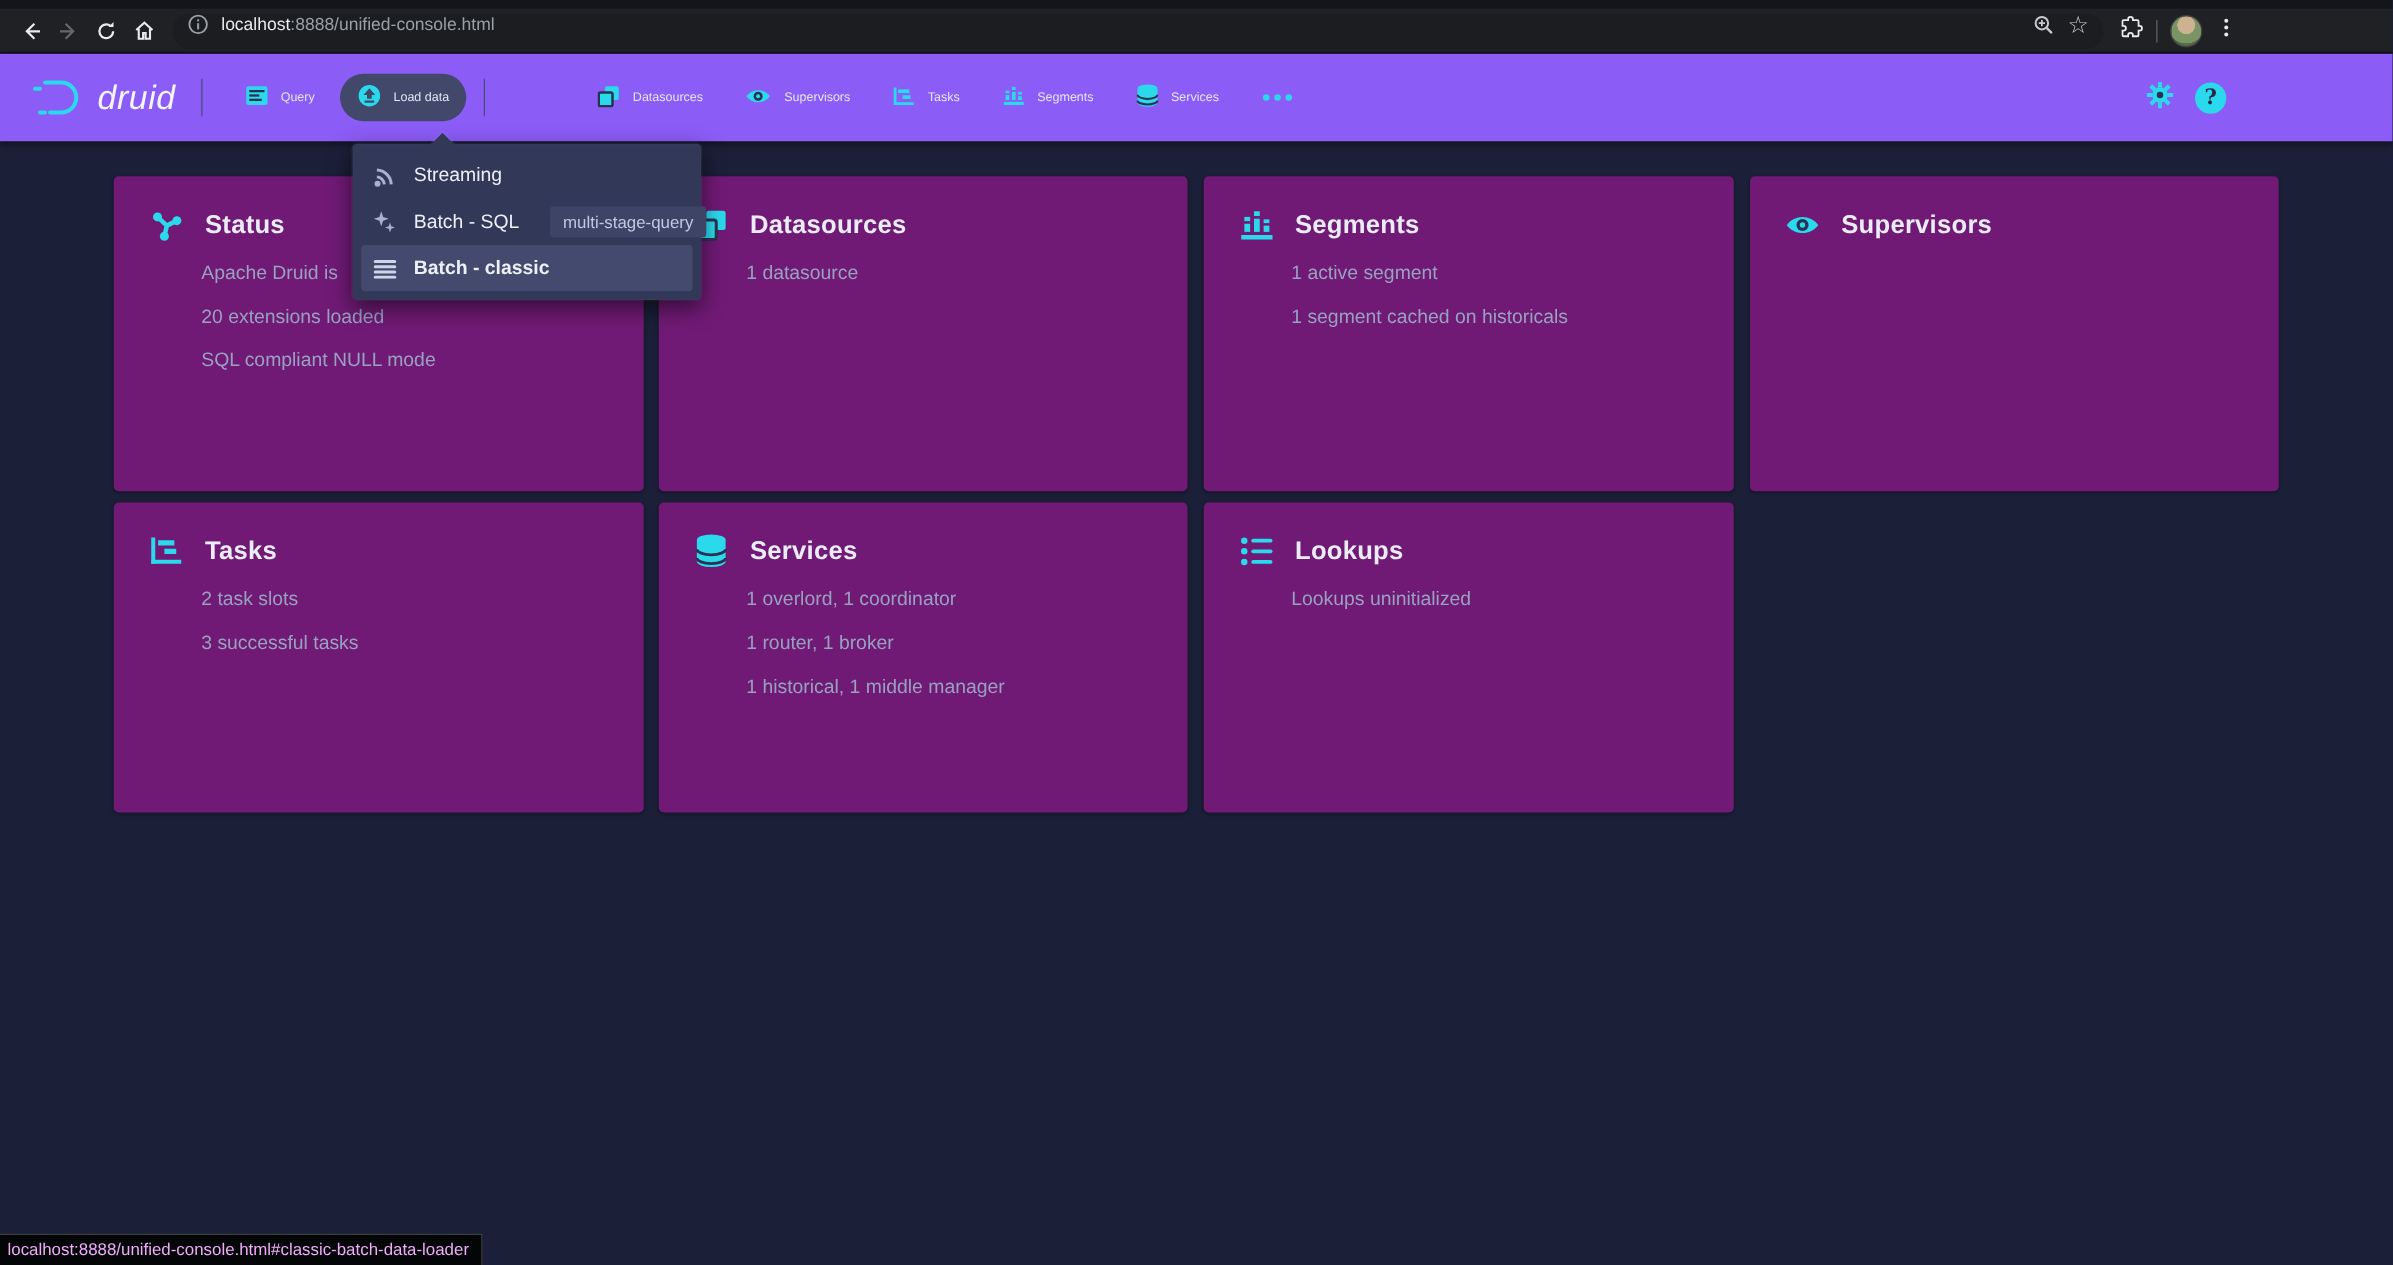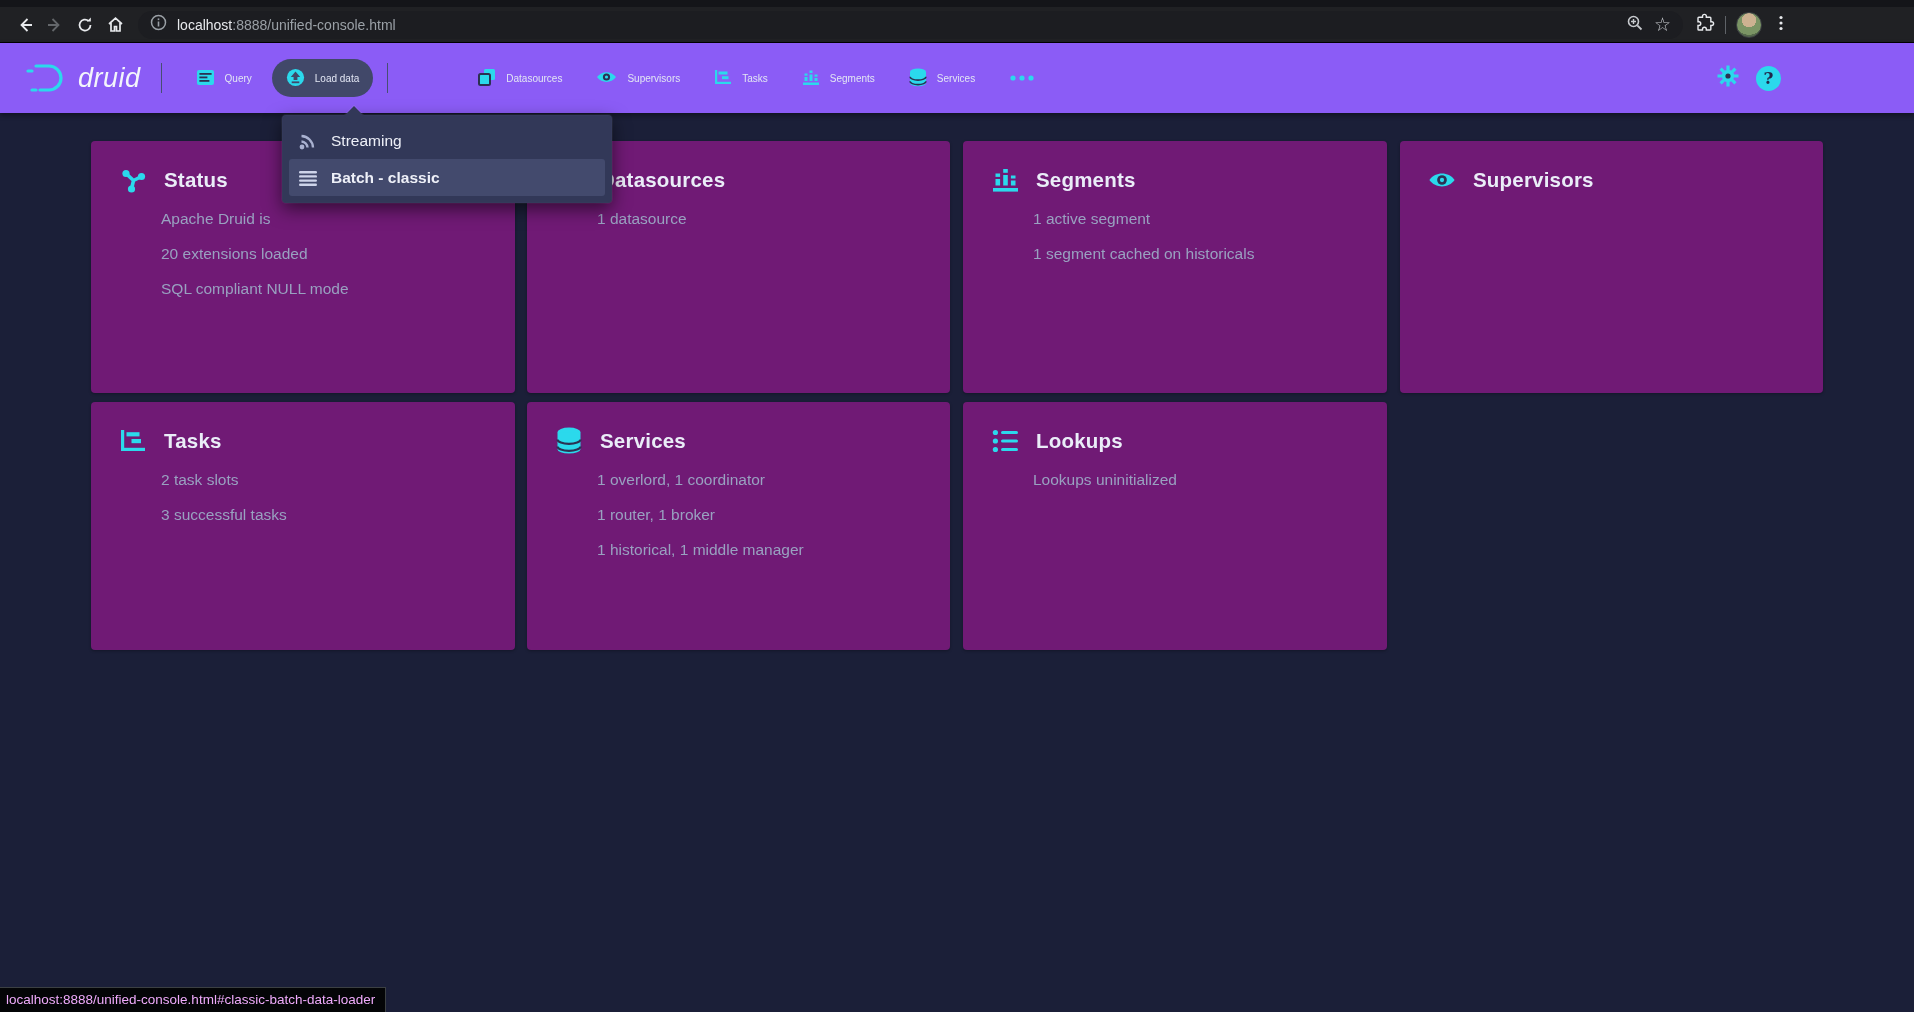--- a/index.html
+++ b/index.html
@@ -18,21 +18,21 @@
     background:#202124; display:flex; align-items:center;
     padding:0 10px; border-bottom:1px solid #000;
   }
   .chrome-btn {
     width:30px; height:30px; display:flex; align-items:center; justify-content:center;
     border-radius:50%; flex:0 0 auto; color:#dfe1e5;
   }
   .chrome-btn svg { display:block; }
   .url-pill {
     height:28px; border-radius:14px; background:#1c1d21;
-    display:flex; align-items:center; margin-left:8px;
+    display:flex; align-items:flex-start; margin-left:8px;
     flex:0 0 auto; width:1545px; padding:0 12px; gap:10px;
   }
   .url-text { font-size:14px; color:#e8eaed; white-space:nowrap; }
   .url-rest { color:#9aa0a6; }
   .pill-spacer { flex:1; }
   .chrome-right { display:flex; align-items:center; gap:10px; margin-left:12px; margin-right:112px; }
   .chrome-sep { width:1px; height:18px; background:#5f6368; }
   .avatar {
     width:26px; height:26px; border-radius:50%;
     background: radial-gradient(circle at 50% 30%, #cdb291 0 34%, #7a9464 35% 70%, #55694b 71% 100%);
@@ -62,21 +62,21 @@
   .nav-right { position:absolute; right:133px; top:0; height:70px; display:flex; align-items:center; gap:16px; }
   .help-circle {
     width:25px; height:25px; border-radius:50%; background:#2bd9ec;
     color:#22284a; font-weight:bold; font-size:17px;
     display:flex; align-items:center; justify-content:center;
     font-family:"DejaVu Serif", serif;
   }
 
   
   .menu {
-    position:absolute; left:282px; top:115px; width:330px;
+    position:absolute; left:282px; top:115px; width:279px;
     background:#323858; border:1px solid #42497022; border-radius:4px;
     box-shadow:0 6px 18px rgba(0,0,0,.55), 0 0 0 1px rgba(255,255,255,.06);
     padding:6px; z-index:50;
   }
   .menu::before {
     content:""; position:absolute; top:-7px; left:64px;
     width:14px; height:14px; background:#323858; transform:rotate(45deg);
     box-shadow:-1px -1px 0 rgba(255,255,255,.07);
   }
   .menu-item {
@@ -428,20 +428,30 @@
   <div class="menu-item">
     <span class="micon">
       <svg width="20" height="20" viewBox="0 0 20 20">
           <circle cx="4" cy="16" r="2.4" fill="#a9b1d0"></circle>
           <path d="M3.5 10.5 a6.5 6.5 0 0 1 6 6" fill="none" stroke="#a9b1d0" stroke-width="2.4"></path>
           <path d="M3.5 5 a12 12 0 0 1 11.5 11.5" fill="none" stroke="#a9b1d0" stroke-width="2.4"></path>
         </svg>
     </span>
     <span>Streaming</span>
   </div>
+  <div class="menu-item">
+    <span class="micon">
+      <svg width="20" height="20" viewBox="0 0 20 20">
+          <path d="M7 1 L8.5 5.5 L13 7 L8.5 8.5 L7 13 L5.5 8.5 L1 7 L5.5 5.5 Z" fill="#a9b1d0"></path>
+          <path d="M14 10 L15 13 L18 14 L15 15 L14 18 L13 15 L10 14 L13 13 Z" fill="#a9b1d0"></path>
+        </svg>
+    </span>
+    <span>Batch - SQL</span>
+    <span class="badge">multi-stage-query</span>
+  </div>
   <div class="menu-item highlighted">
     <span class="micon">
       <svg width="20" height="16" viewBox="0 0 20 16">
           <rect x="1" y="1" width="18" height="2.4" rx="1.2" fill="#ced4ea"></rect>
           <rect x="1" y="5.2" width="18" height="2.4" rx="1.2" fill="#ced4ea"></rect>
           <rect x="1" y="9.4" width="18" height="2.4" rx="1.2" fill="#ced4ea"></rect>
           <rect x="1" y="13.6" width="18" height="2.4" rx="1.2" fill="#ced4ea"></rect>
         </svg>
     </span>
     <span>Batch - classic</span>

